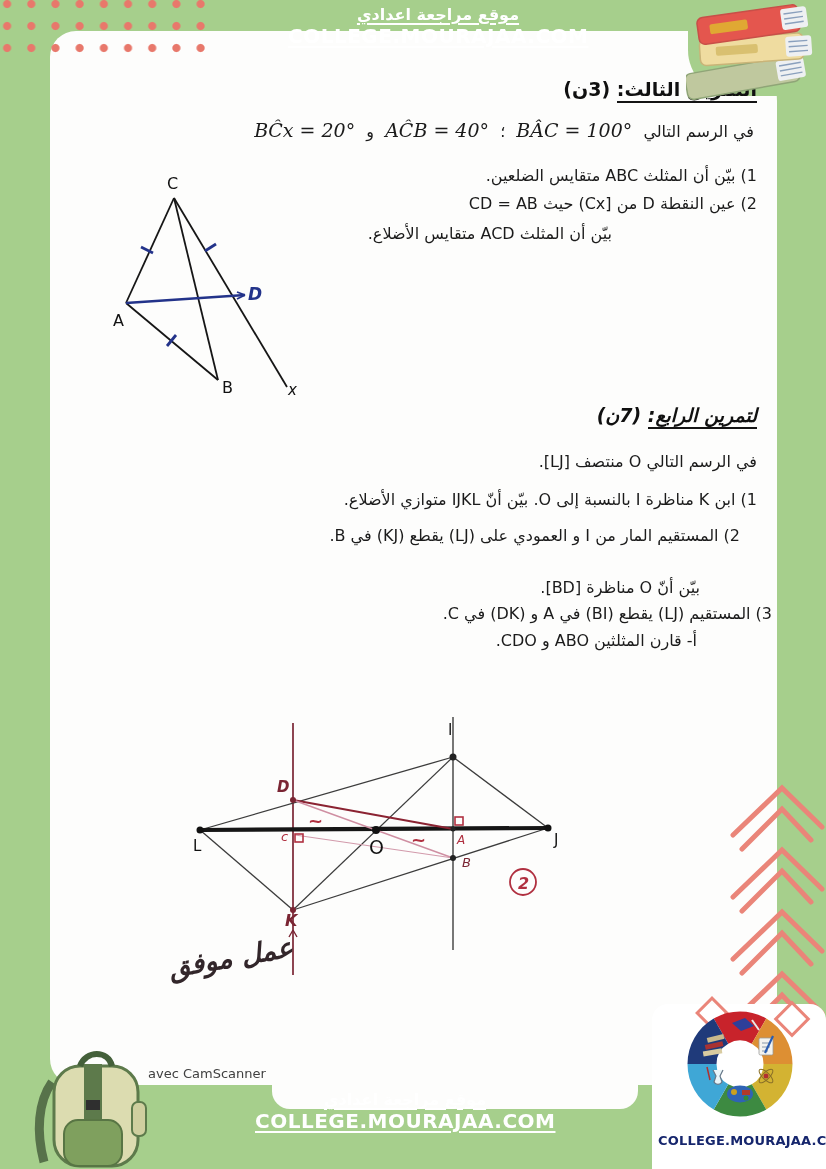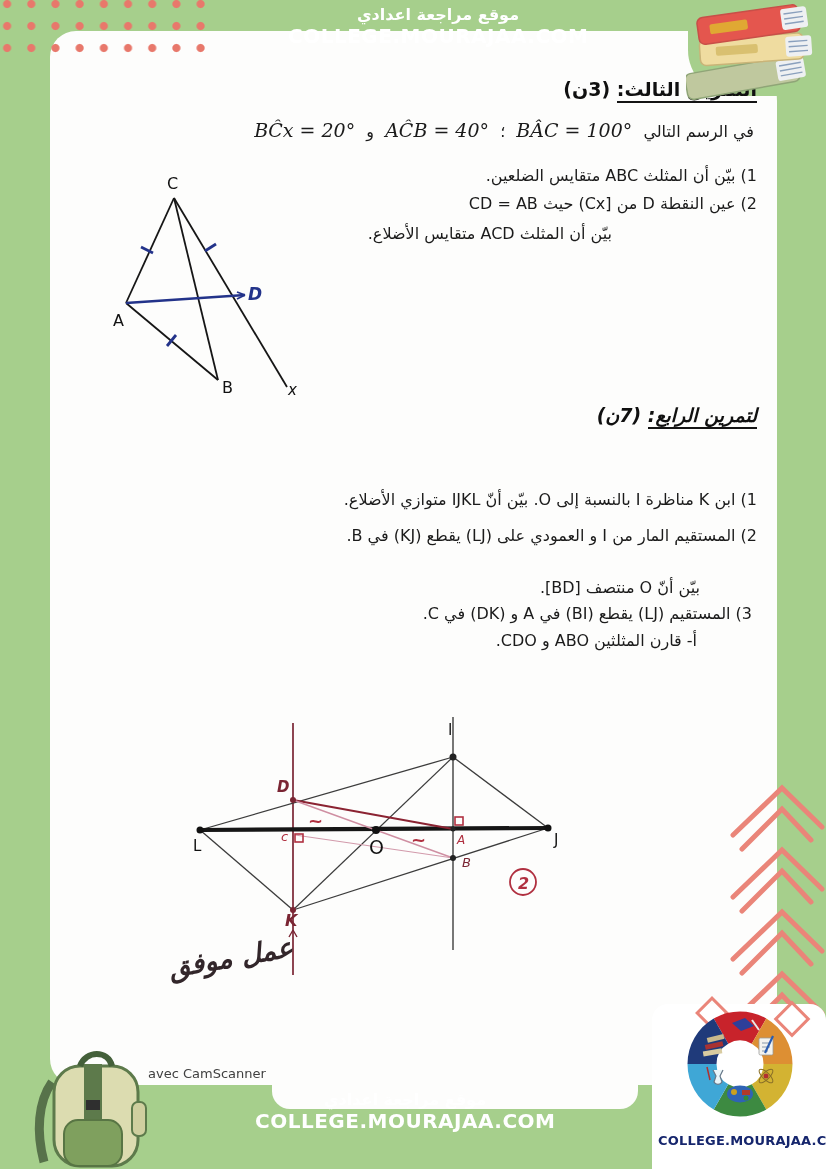--- a/index.html
+++ b/index.html
@@ -11,21 +11,21 @@
   .paper-tab{position:absolute;left:272px;top:1083px;width:366px;height:26px;background:#fdfdfc;
          border-radius:0 0 18px 18px;}
   .green-patch{position:absolute;left:688px;top:0;width:138px;height:96px;background:#a6cf8c;
          border-radius:0 0 0 46px;}
   .dots{position:absolute;left:0;top:0;width:210px;height:62px;
         background-image:radial-gradient(circle,#e8786b 3.5px,rgba(0,0,0,0) 4.6px);
         background-size:24.2px 22px;background-position:-5px -7px;}
   .hdr{position:absolute;left:288px;top:5px;width:300px;text-align:center;color:#fff;}
   .hdr .l1{font-size:16px;font-weight:bold;}
   .hdr .l2{font-size:20px;font-weight:bold;letter-spacing:.5px;}
-  .wl{text-underline-offset:3px;text-decoration-thickness:2px;}
+  .wl{text-decoration:underline;text-underline-offset:3px;text-decoration-thickness:2px;}
   .ftr{position:absolute;left:255px;top:1090px;width:300px;text-align:center;color:#fff;}
   .ftr .l1{font-size:16px;font-weight:bold;}
   .ftr .l2{font-size:20px;font-weight:bold;letter-spacing:.5px;}
   .line{position:absolute;direction:rtl;white-space:nowrap;color:#1b1b1b;font-size:16px;}
   .title{font-weight:bold;font-size:19px;color:#101010;}
   .title .t{border-bottom:2.6px solid #141414;padding-bottom:1px;}
   .given span{margin:0 3px;}
   .math{font-family:"DejaVu Serif",serif;font-style:italic;font-size:19px;direction:ltr;unicode-bidi:embed;}
   .closing{position:absolute;left:168px;top:942px;font-size:27px;font-weight:bold;font-style:italic;
            color:#32262a;transform:rotate(-10deg);direction:rtl;}
@@ -90,24 +90,25 @@
     <text x="127" y="230" font-size="16" fill="#111">B</text>
     <text x="193" y="232" font-size="15" font-style="italic" fill="#111">x</text>
     <text x="153" y="137" font-size="17" font-weight="bold" font-style="italic" fill="#23338a">D</text>
   </svg>
 
   <div class="line title" style="top:404px;right:69px;font-style:italic;">
     <span class="t">لتمرين الرابع:</span>
     <span>(7ن)</span>
   </div>
 
+  <div class="line" style="top:452px;right:69px;">في الرسم التالي O منتصف [LJ].</div>
   <div class="line" style="top:490px;right:69px;">1) ابن K مناظرة I بالنسبة إلى O. بيّن أنّ IJKL متوازي الأضلاع.</div>
-  <div class="line" style="top:526px;right:69px;margin-left:20px;">2) المستقيم المار من I و العمودي على (LJ) يقطع (KJ) في B.</div>
-  <div class="line" style="top:578px;right:126px;">بيّن أنّ O منتصف [BD].</div>
-  <div class="line" style="top:604px;right:74px;text-align:center;">3) المستقيم (LJ) يقطع (BI) في A و (DK) في C.</div>
+  <div class="line" style="top:526px;right:86px;margin-left:20px;">2) المستقيم المار من I و العمودي على (LJ) يقطع (KJ) في B.</div>
+  <div class="line" style="top:578px;right:126px;">بيّن أنّ O مناظرة [BD].</div>
+  <div class="line" style="top:604px;right:54px;text-align:center;">3) المستقيم (LJ) يقطع (BI) في A و (DK) في C.</div>
   <div class="line" style="top:631px;right:129px;">أ- قارن المثلثين ABO و CDO.</div>
 
   <svg class="abs" style="left:148px;top:693px;" width="460" height="292" viewBox="0 0 460 292">
     <line x1="145" y1="30" x2="145" y2="282" stroke="#7a2533" stroke-width="1.7"></line>
     <line x1="305" y1="24" x2="305" y2="257" stroke="#4a4a4a" stroke-width="1.5"></line>
     <g stroke="#3c3c3c" stroke-width="1.3">
       <line x1="52" y1="137" x2="305" y2="64"></line>
       <line x1="305" y1="64" x2="400" y2="135"></line>
       <line x1="400" y1="135" x2="145" y2="217"></line>
       <line x1="145" y1="217" x2="52" y2="137"></line>

